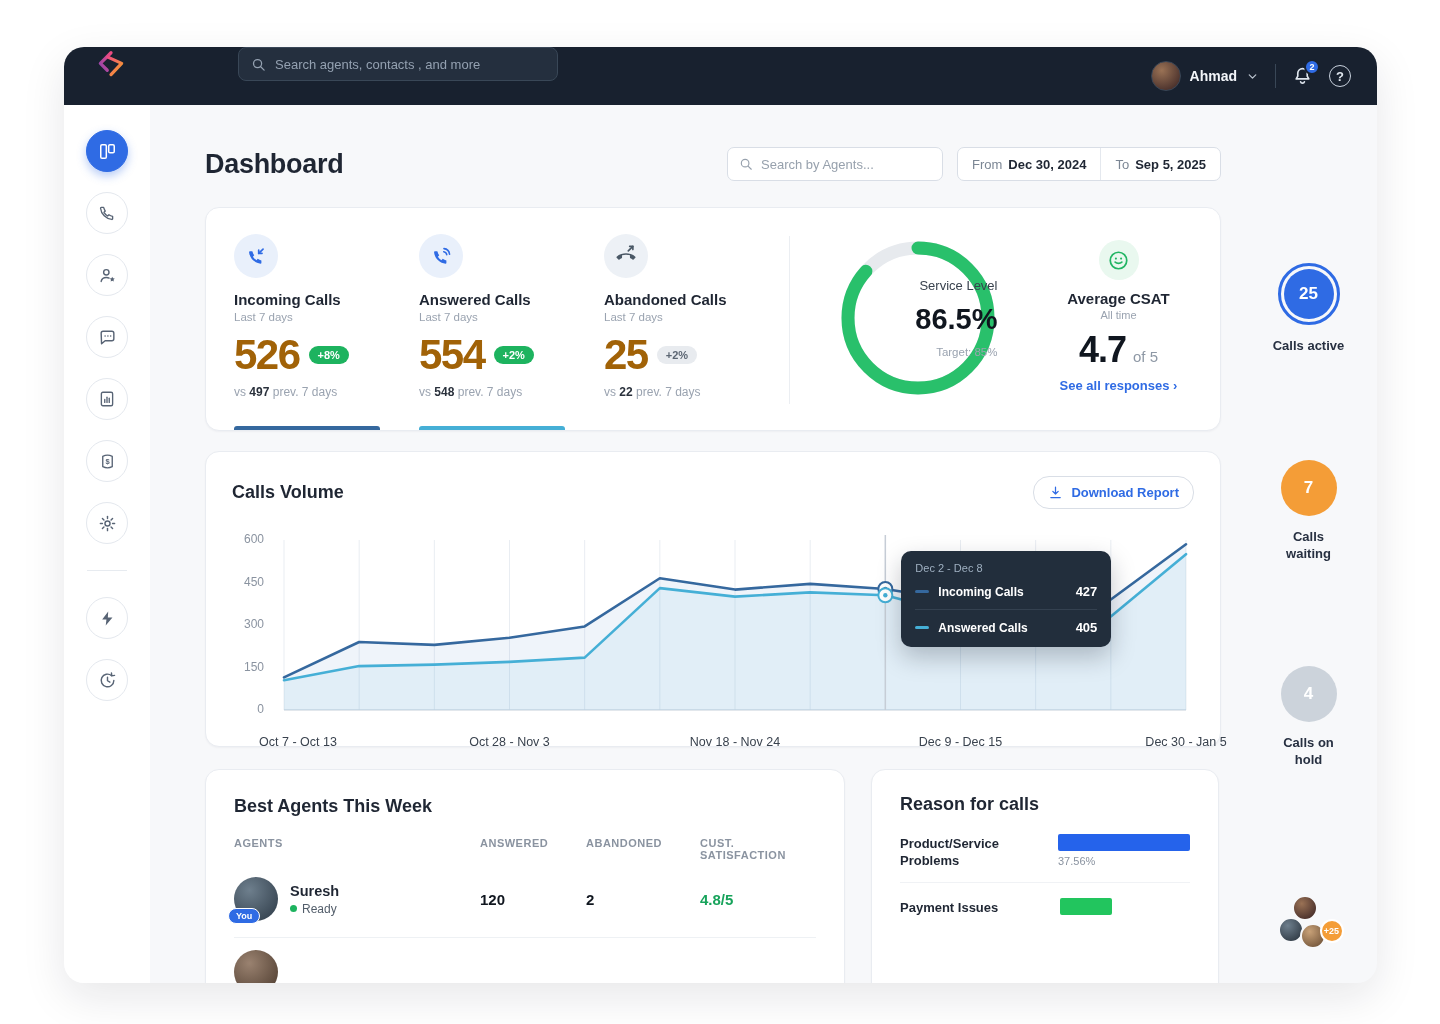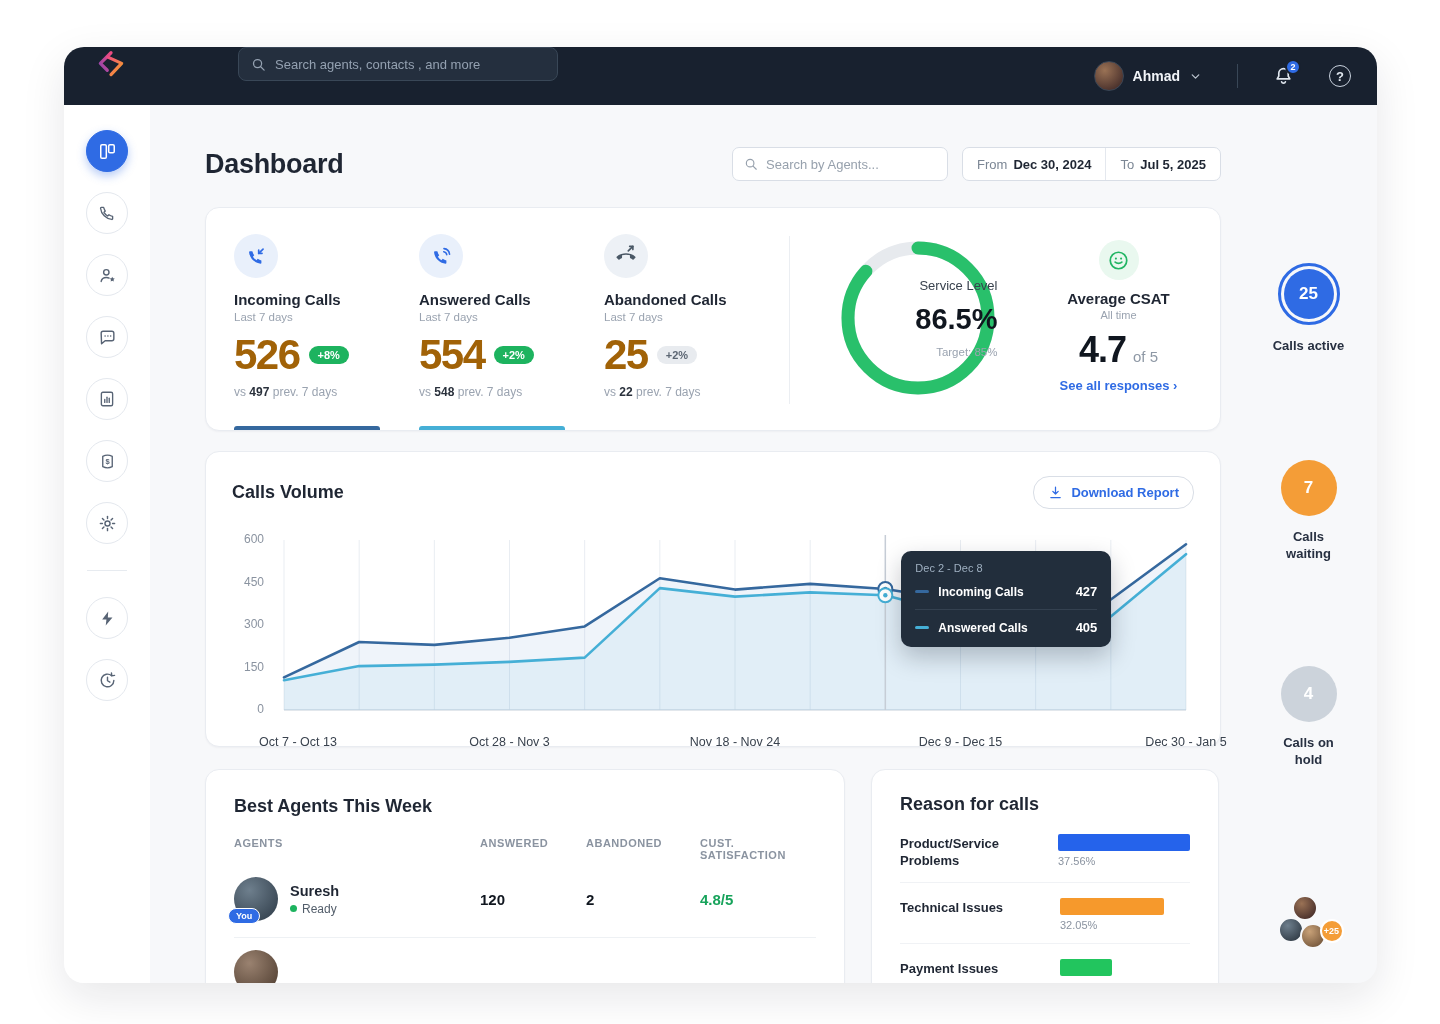--- a/index.html
+++ b/index.html
@@ -7,21 +7,21 @@
   .canvas { position:relative; width:1440px; height:1024px; background:#ffffff; overflow:hidden; }
   .window { position:absolute; left:64px; top:47px; width:1313px; height:936px; border-radius:20px;
             overflow:hidden; background:#f7f8fa; box-shadow:0 14px 44px rgba(16,24,40,.10); }
 
   
   .topbar { height:58px; background:#18212f; display:flex; padding:0 26px 0 30px; }
   .logo { width:34px; height:34px; display:flex; align-items:center; justify-content:center; margin-right:110px; cursor:pointer; }
   .topsearch { width:320px; height:34px; background:#242f3e; border:1px solid #394757; border-radius:8px;
                display:flex; align-items:center; padding:0 12px; gap:9px; cursor:text; }
   .topsearch span { font-size:13px; color:#94a1b1; }
-  .top-right { margin-left:auto; display:flex; align-items:center; gap:35px; }
+  .top-right { margin-left:auto; display:flex; align-items:center; gap:16px; }
   .user { display:flex; align-items:center; gap:9px; cursor:pointer; }
   .avatar { width:30px; height:30px; border-radius:50%; background:radial-gradient(circle at 35% 30%, #9a7255, #4e342e 75%); border:1.5px solid #3a4656; }
   .user .uname { color:#f2f5f9; font-size:14px; font-weight:700; }
   .vdiv { width:1px; height:24px; background:#394757; }
   .bell { position:relative; cursor:pointer; display:flex; }
   .bell .badge { position:absolute; top:-7px; right:-7px; min-width:16px; height:16px; padding:0 3px; border-radius:9px;
                  background:#2f6be4; border:2px solid #18212f; color:#fff; font-size:9px; font-weight:700;
                  display:flex; align-items:center; justify-content:center; }
   .help { width:22px; height:22px; border-radius:50%; border:1.8px solid #c9d2de; color:#dfe6ee; font-size:13px;
           font-weight:700; display:flex; align-items:center; justify-content:center; cursor:pointer; }
@@ -291,21 +291,21 @@
             <span>Search by Agents...</span>
           </div>
           <div class="date-range">
             <div class="seg">
               <span class="lbl">From</span>
               <b>Dec 30, 2024</b>
             </div>
             <div class="dsep"></div>
             <div class="seg">
               <span class="lbl">To</span>
-              <b>Jul 5, 2025</b>
+              <b>Sep 5, 2025</b>
             </div>
           </div>
         </div>
 
         <section class="card stats-card">
 
           <div class="stat">
             <div class="icon-circle">
               <svg width="21" height="21" viewBox="0 0 24 24">
                 <path d="M7.5 6.5c.4 1.5 1 3 1.9 4.2l-1.5 1.5a13 13 0 0 0 4 4l1.5-1.5c1.3.9 2.7 1.5 4.2 1.9v2.7c0 .5-.4.9-.9.9-7-.7-12.5-6.2-13.2-13.2 0-.5.4-.9.9-.9h2.7z" fill="#2f6be4"></path>
@@ -511,27 +511,20 @@
             <div class="reasons-title">Reason for calls</div>
 
             <div class="reason-row">
               <span class="reason-label">Product/Service Problems</span>
               <div class="reason-bar-wrap">
                 <div class="bar" style="width: 132px; background: rgb(37, 99, 235);"></div>
                 <span class="reason-pct">37.56%</span>
               </div>
             </div>
             <div class="reason-row">
-              <span class="reason-label">Technical Issues</span>
-              <div class="reason-bar-wrap">
-                <div class="bar" style="width: 104px; background: rgb(246, 153, 44);"></div>
-                <span class="reason-pct">32.05%</span>
-              </div>
-            </div>
-            <div class="reason-row">
               <span class="reason-label">Payment Issues</span>
               <div class="reason-bar-wrap">
                 <div class="bar" style="width: 52px; background: rgb(34, 197, 94);"></div>
                 <span class="reason-pct"></span>
               </div>
             </div>
           </section>
         </div>
       </main>
 

